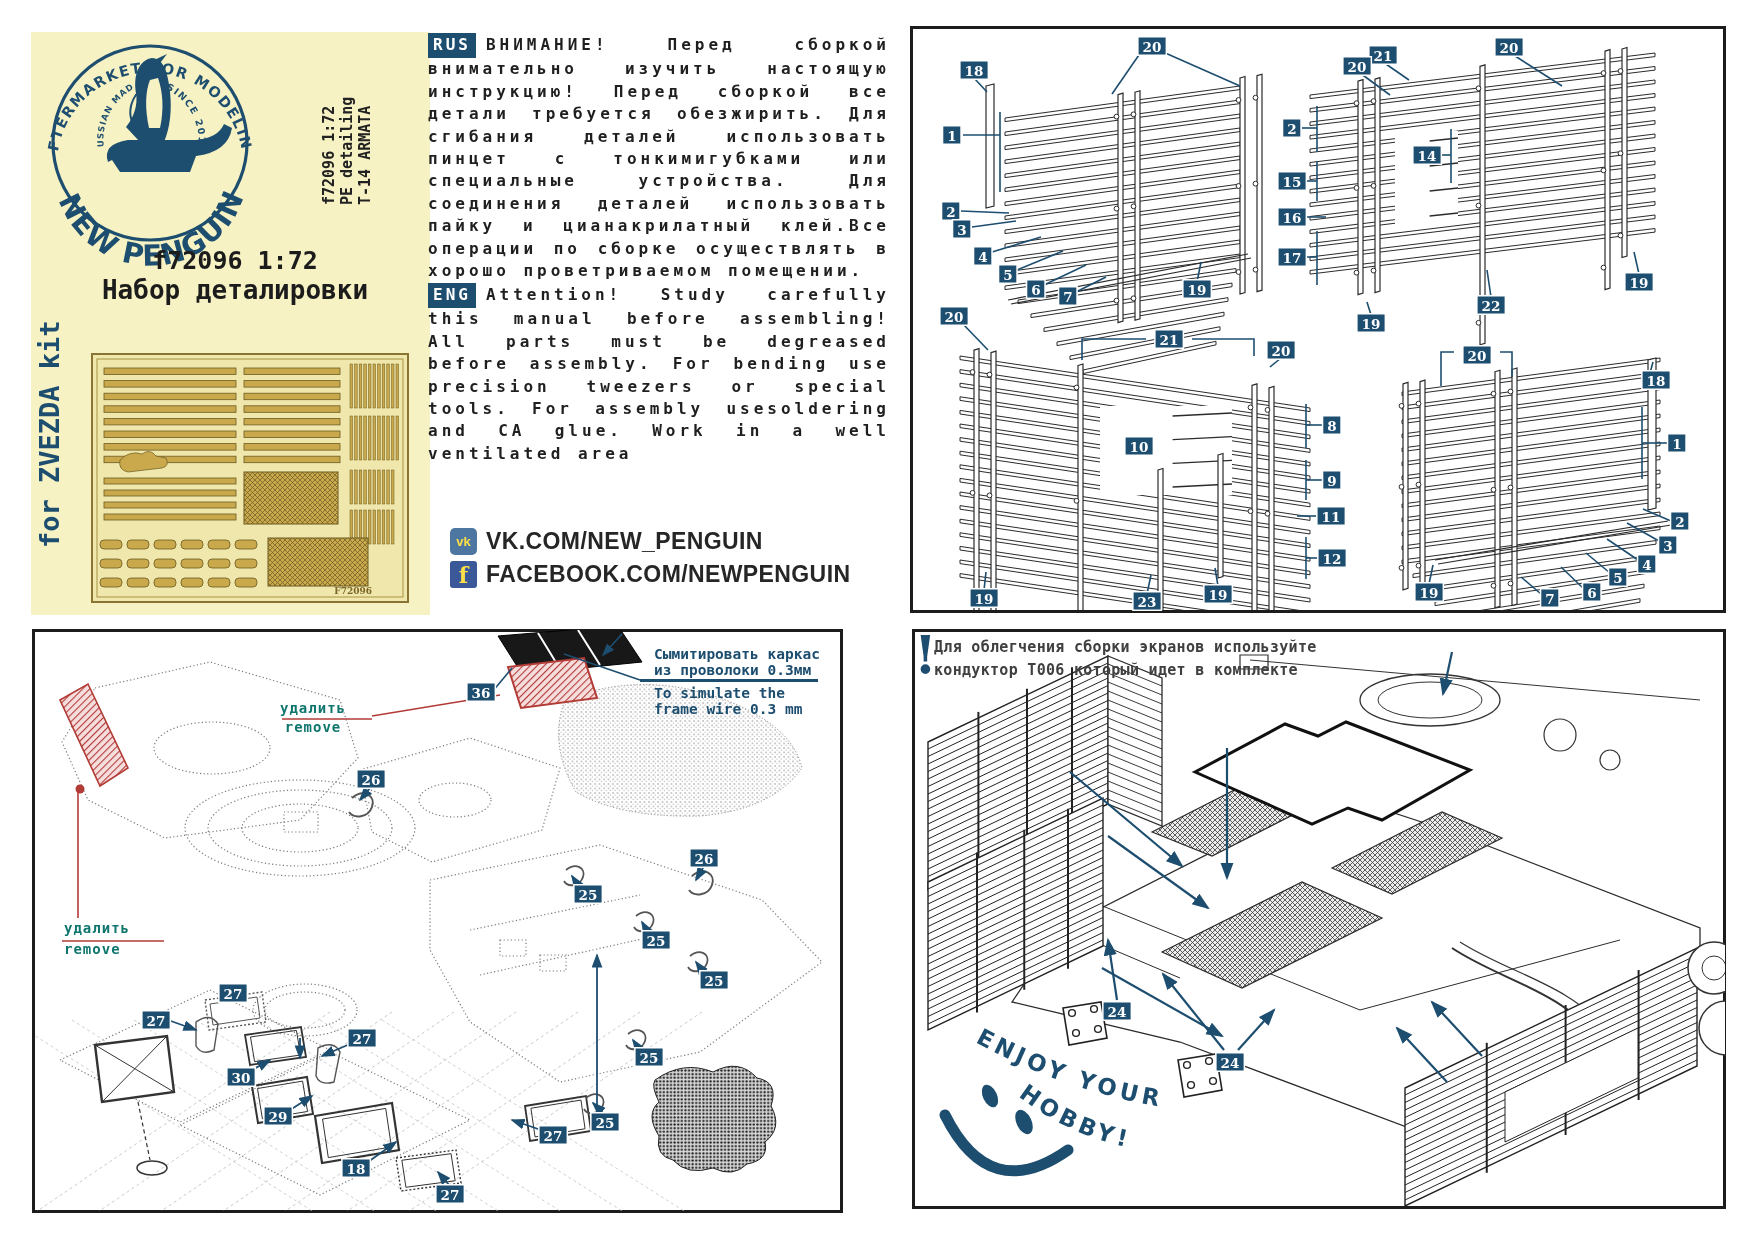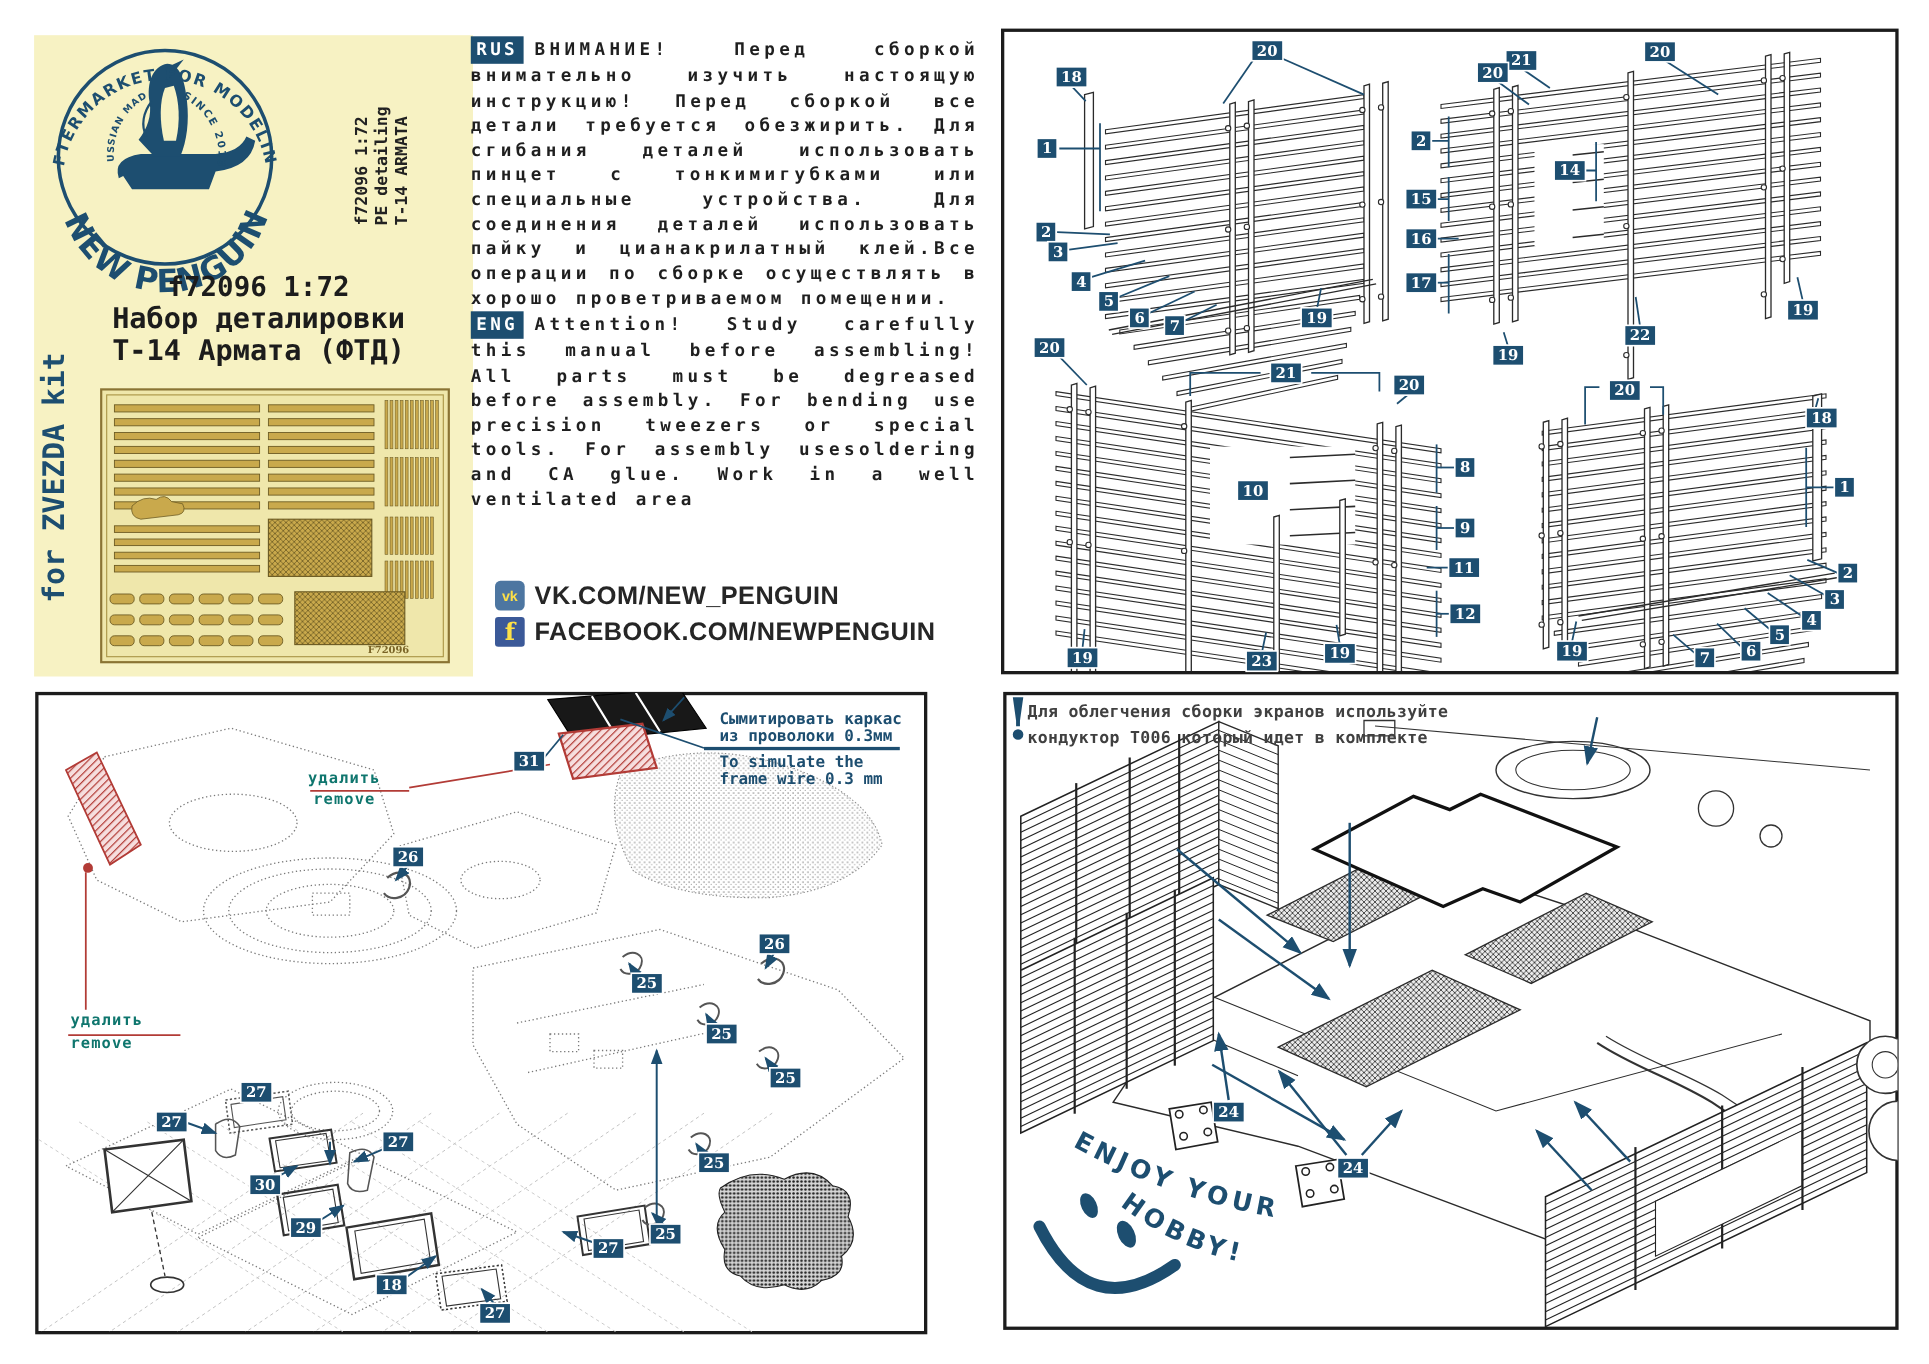--- a/index.html
+++ b/index.html
@@ -52,21 +52,20 @@
 
   <div class="txt vert side-text">
     <div>f72096 1:72</div>
     <div>PE detailing</div>
     <div>T-14 ARMATA</div>
   </div>
 
   <div class="txt title-block">
     <div class="t1">f72096 1:72</div>
     <div class="t2">Набор деталировки</div>
-    <div class="t2">Т-14 Армата (ФТД)</div>
   </div>
 
   <div class="txt vert forkit">for ZVEZDA kit</div>
 
   <div class="txt para" style="left:428px;top:283px;">
     <span class="tag">ENG</span><span>Attention! Study carefully this manual before assembling! All parts must be degreased before assembly. For bending use precision tweezers or special tools. For assembly usesoldering and CA glue. Work in a well ventilated area</span>
   </div>
 
   <div class="txt para" style="left:428px;top:33px;">
     <span class="tag">RUS</span><span>ВНИМАНИЕ! Перед сборкой внимательно изучить настоящую инструкцию! Перед сборкой все детали требуется обезжирить. Для сгибания деталей использовать пинцет с тонкимигубками или специальные устройства. Для соединения деталей использовать пайку и цианакрилатный клей.Все операции по сборке осуществлять в хорошо проветриваемом помещении.</span>
@@ -706,21 +705,21 @@
       <div class="plabel" style="left: 1680px; top: 521px;">2</div>
       <div class="plabel" style="left: 1668px; top: 545px;">3</div>
       <div class="plabel" style="left: 1647px; top: 564px;">4</div>
       <div class="plabel" style="left: 1618px; top: 577px;">5</div>
       <div class="plabel" style="left: 1592px; top: 592px;">6</div>
       <div class="plabel" style="left: 1550px; top: 598px;">7</div>
       <div class="plabel" style="left: 1429px; top: 592px;">19</div>
       <div class="plabel" style="left: 984px; top: 598px;">19</div>
       <div class="plabel" style="left: 1147px; top: 601px;">23</div>
       <div class="plabel" style="left: 1218px; top: 594px;">19</div>
-      <div class="plabel" style="left: 481px; top: 692px;">31</div>
+      <div class="plabel" style="left: 481px; top: 692px;">36</div>
       <div class="plabel" style="left: 371px; top: 779px;">26</div>
       <div class="plabel" style="left: 704px; top: 858px;">26</div>
       <div class="plabel" style="left: 588px; top: 894px;">25</div>
       <div class="plabel" style="left: 656px; top: 940px;">25</div>
       <div class="plabel" style="left: 714px; top: 980px;">25</div>
       <div class="plabel" style="left: 649px; top: 1057px;">25</div>
       <div class="plabel" style="left: 605px; top: 1122px;">25</div>
       <div class="plabel" style="left: 233px; top: 993px;">27</div>
       <div class="plabel" style="left: 156px; top: 1020px;">27</div>
       <div class="plabel" style="left: 362px; top: 1038px;">27</div>

